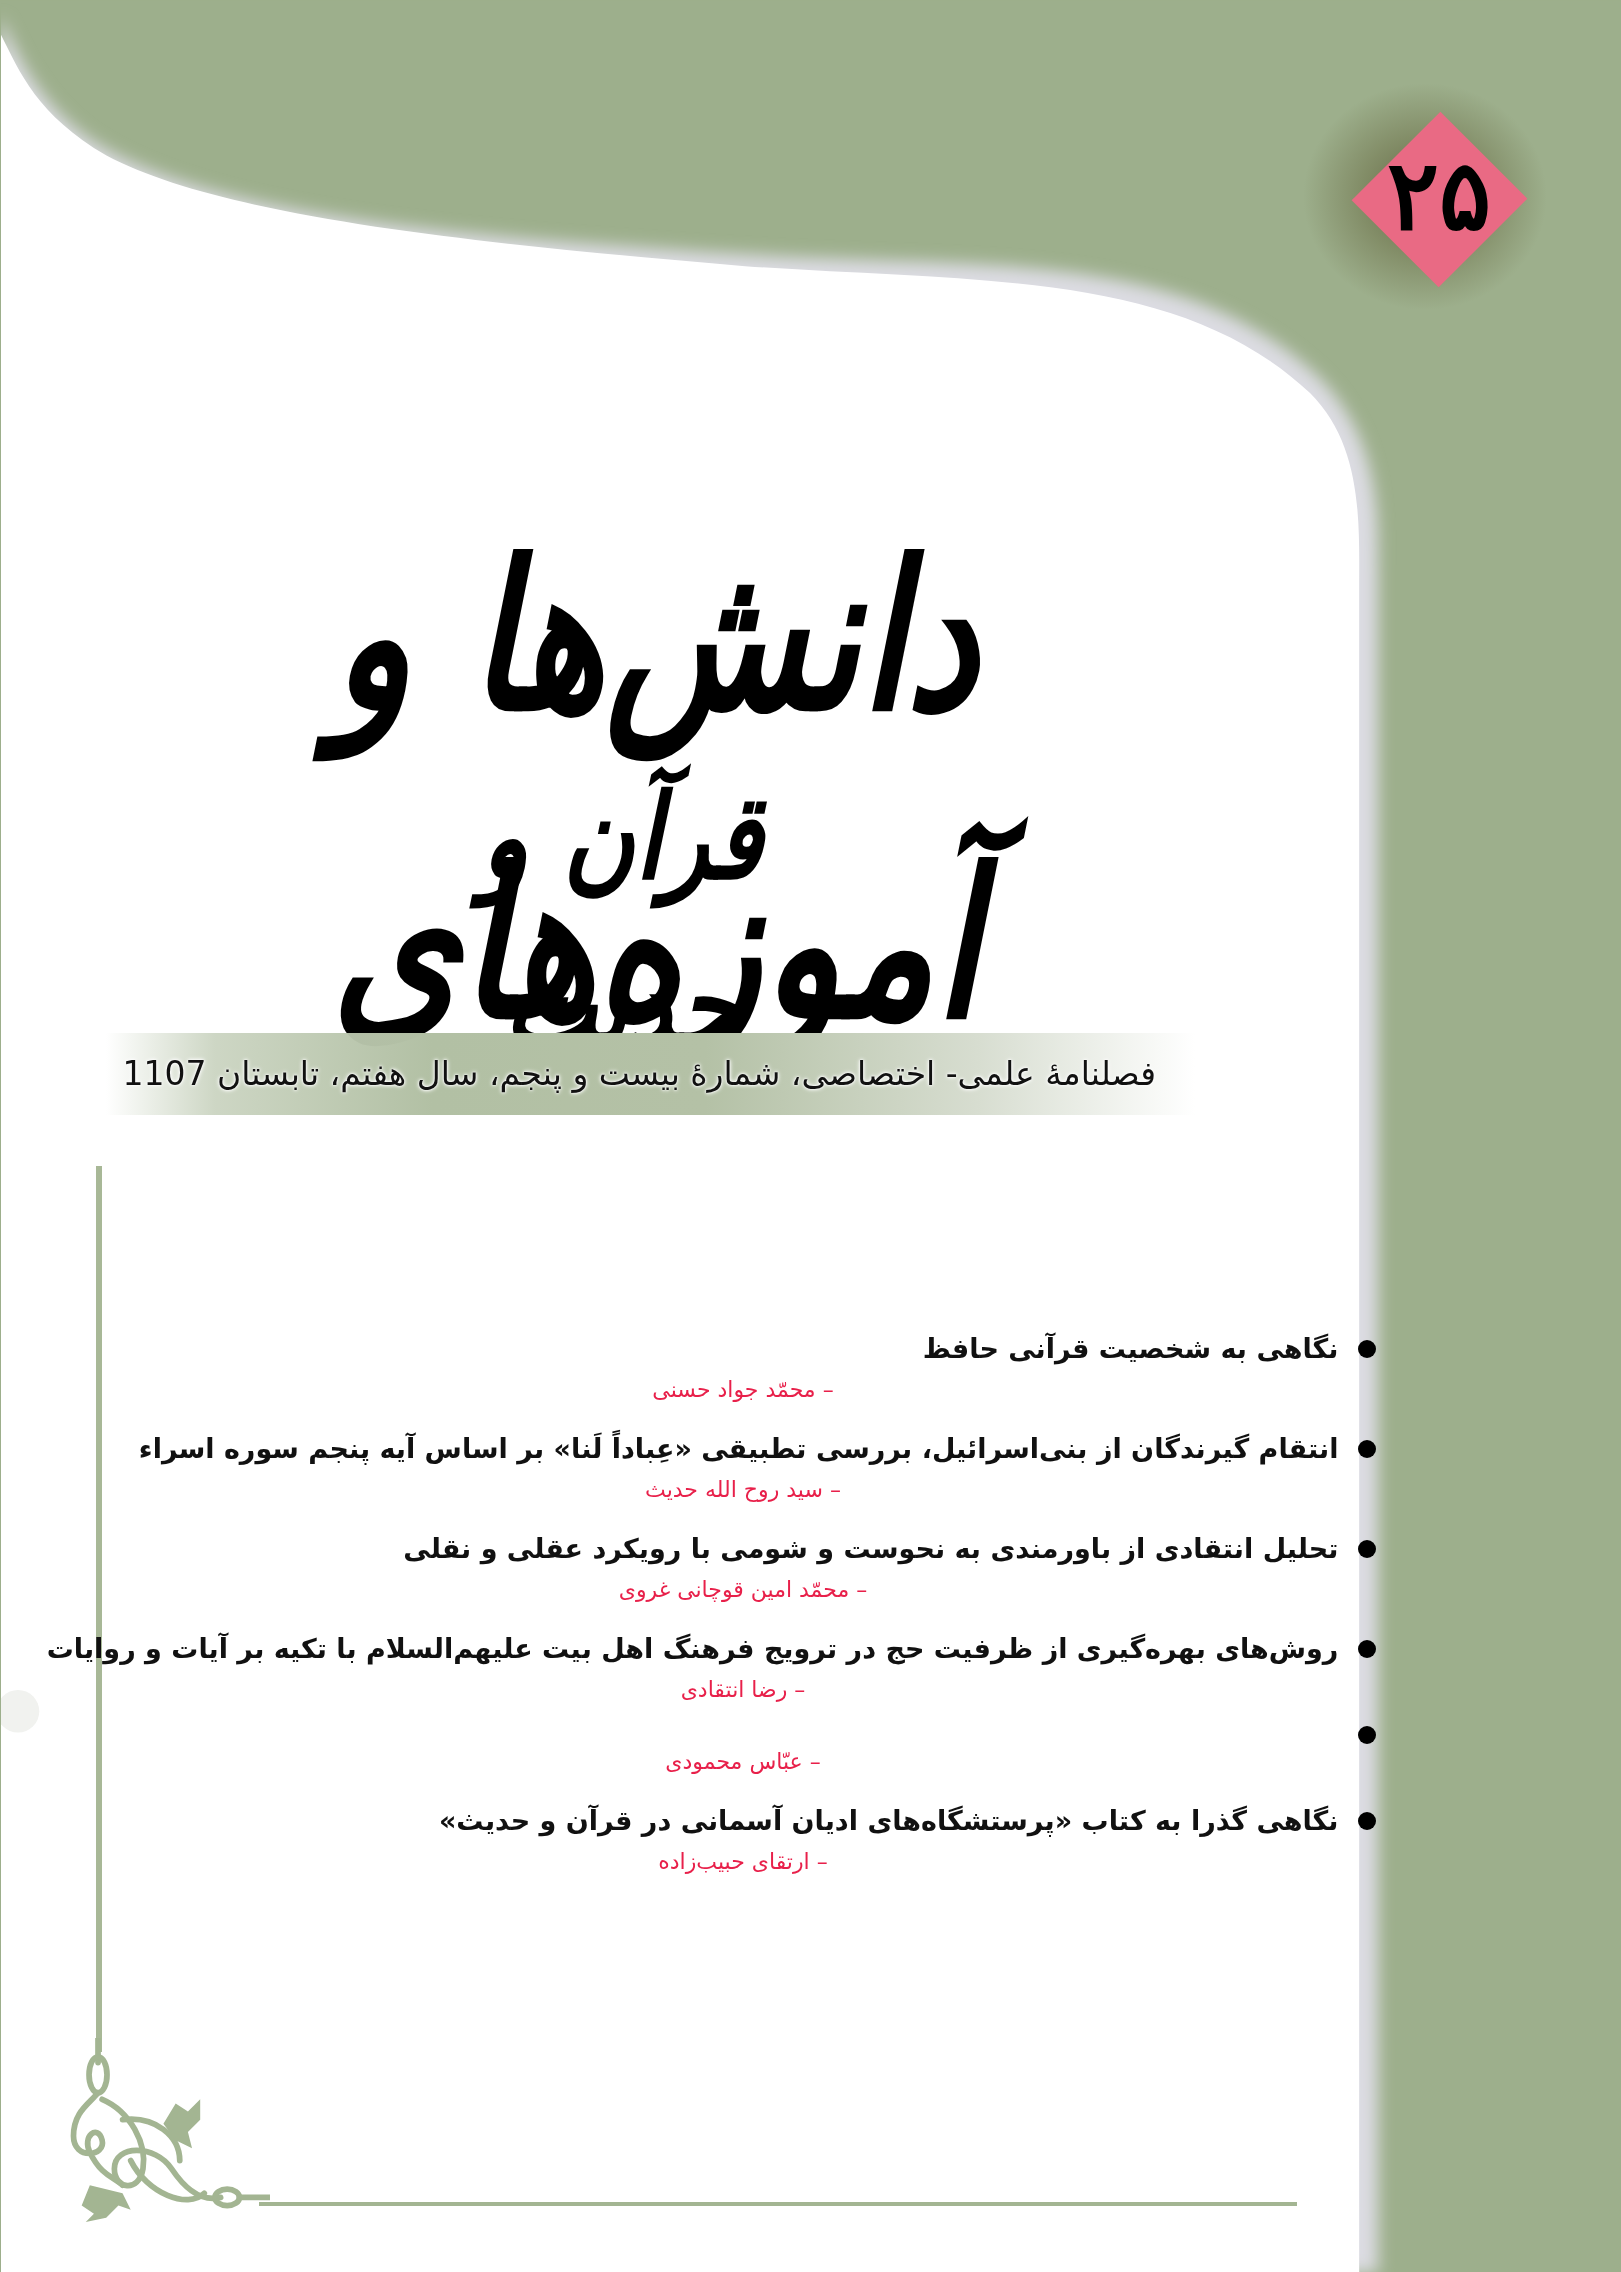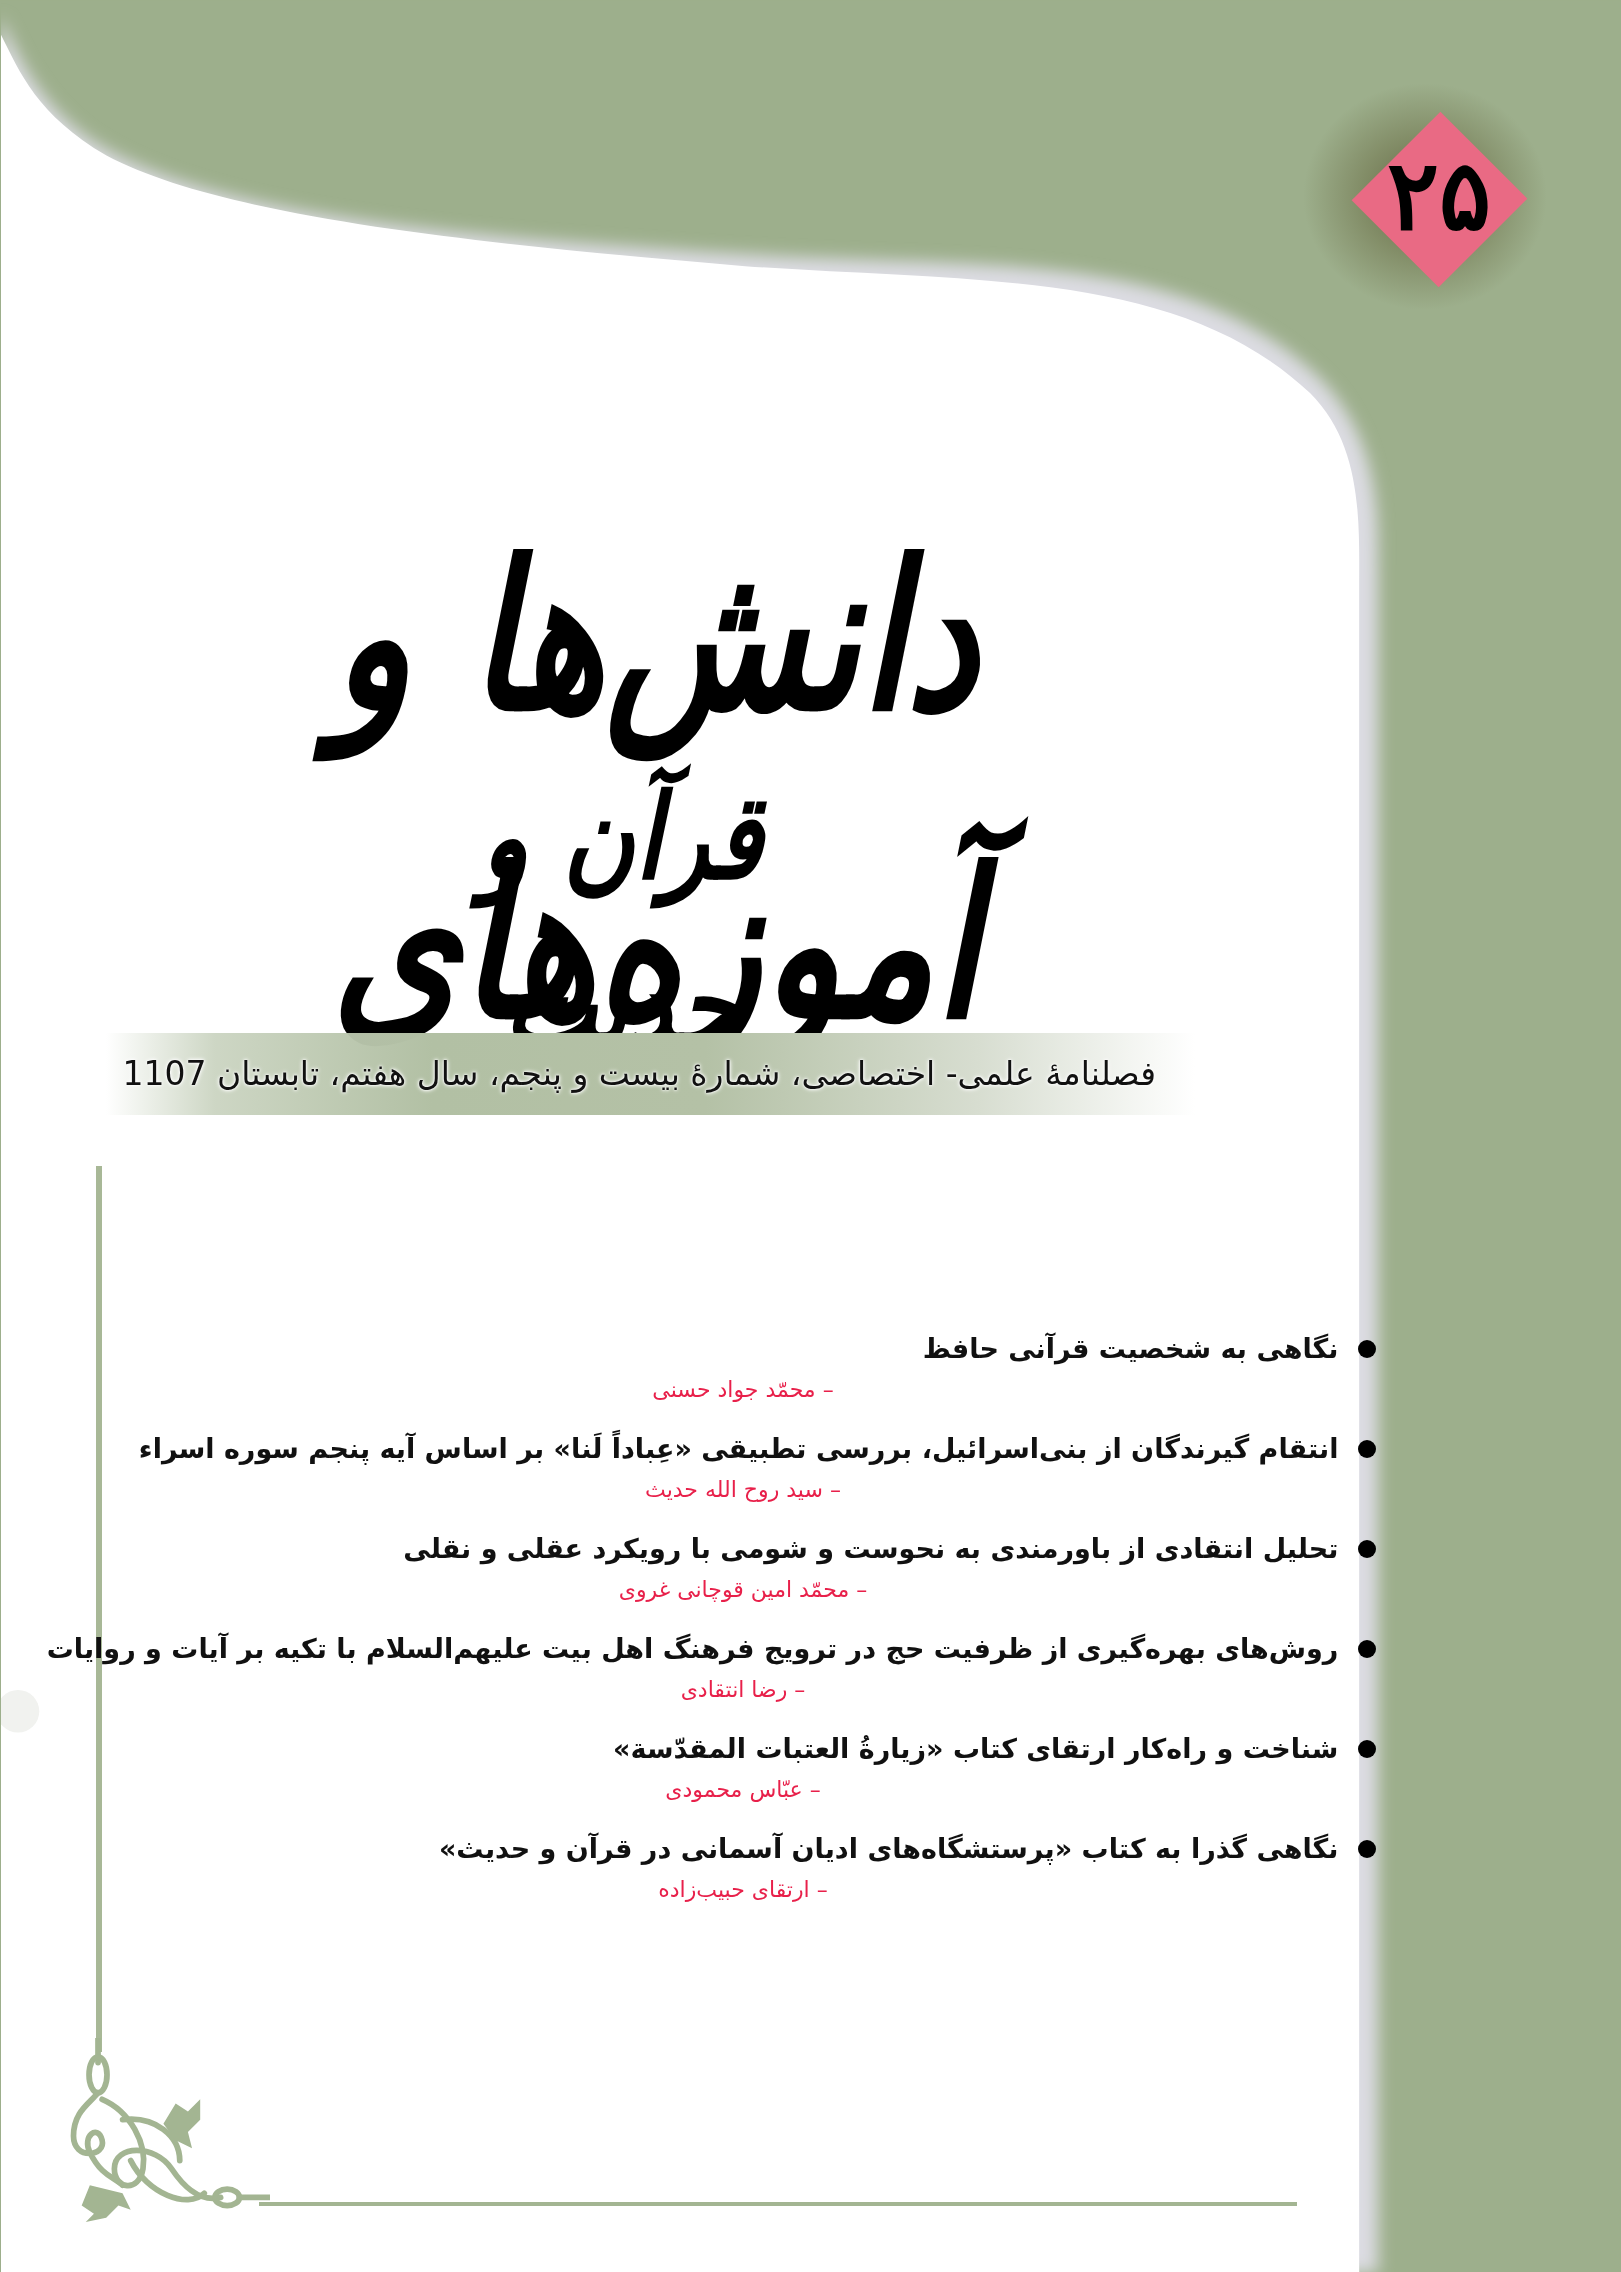--- a/index.html
+++ b/index.html
@@ -283,21 +283,20 @@
     <div class="toc-title">
       <span class="bullet"></span>
       <span>روش‌های بهره‌گیری از ظرفیت حج در ترویج فرهنگ اهل بیت علیهم‌السلام با تکیه بر آیات و روایات</span>
     </div>
     <div class="toc-author">– رضا انتقادی</div>
   </div>
 
   <div class="toc-item">
     <div class="toc-title">
       <span class="bullet"></span>
-      <span>شناخت و راه‌کار ارتقای کتاب «زیارةُ العتبات المقدّسة»</span>
     </div>
     <div class="toc-author">– عبّاس محمودی</div>
   </div>
 
   <div class="toc-item">
     <div class="toc-title">
       <span class="bullet"></span>
       <span>نگاهی گذرا به کتاب «پرستشگاه‌های ادیان آسمانی در قرآن و حدیث»</span>
     </div>
     <div class="toc-author">– ارتقای حبیب‌زاده</div>

